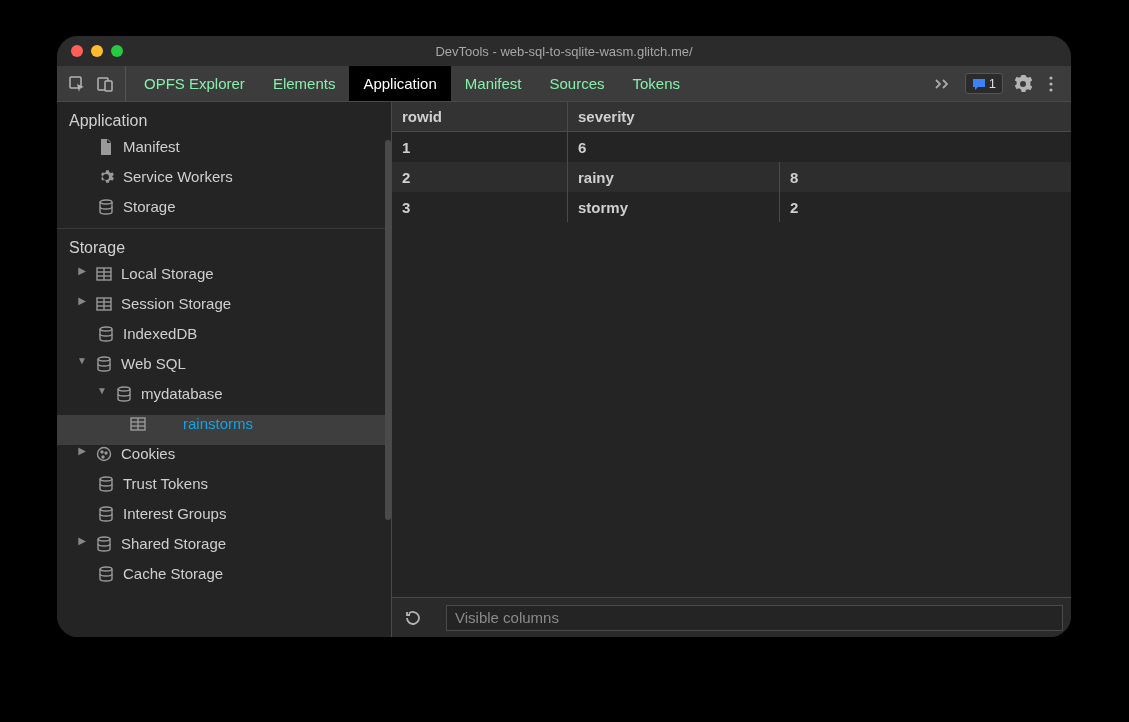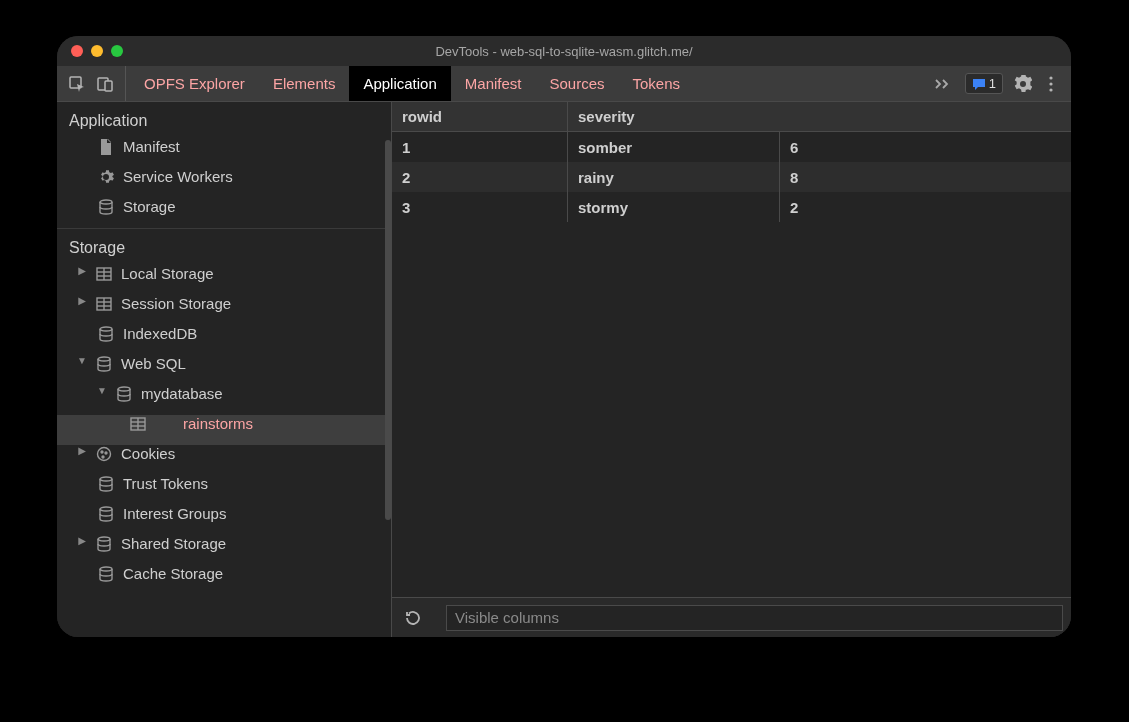--- a/index.html
+++ b/index.html
@@ -77,21 +77,21 @@
   }
   .tabs {
     display: flex;
     align-items: stretch;
   }
   .tab {
     display: flex;
     align-items: center;
     padding: 0 14px;
     font-size: 15px;
-    color: #fca5a5;
+    color: #86efac;
     cursor: pointer;
   }
   .tab.active {
     background: #000;
     color: #fff;
   }
   .tool-right {
     margin-left: auto;
     display: flex;
     align-items: center;
@@ -153,21 +153,21 @@
     font-size: 15px;
     color: #cfcfcf;
     cursor: pointer;
     gap: 8px;
   }
   .tree-item.lvl1 { padding-left: 40px; }
   .tree-item.lvl2 { padding-left: 72px; }
   .tree-item.lvl0c { padding-left: 20px; }
   .tree-item.selected {
     background: #3e3e3e;
-    color: #fca5a5;
+    color: #0ea5e9;
     gap: 36px;
   }
   .arrow {
     width: 10px;
     display: inline-flex;
     justify-content: center;
     color: #888;
     font-size: 10px;
     flex-shrink: 0;
   }
@@ -510,21 +510,20 @@
 
     <div class="content">
       <div class="table">
         <div class="table-head">
           <div class="th col-rowid">rowid</div>
           <div class="th col-sev">severity</div>
         </div>
         <div class="table-body">
           <div class="tr">
             <div class="td col-rowid">1</div>
-            <div class="td col-mood">somber</div>
             <div class="td col-sev">6</div>
           </div>
           <div class="tr alt">
             <div class="td col-rowid">2</div>
             <div class="td col-mood">rainy</div>
             <div class="td col-sev">8</div>
           </div>
           <div class="tr">
             <div class="td col-rowid">3</div>
             <div class="td col-mood">stormy</div>

